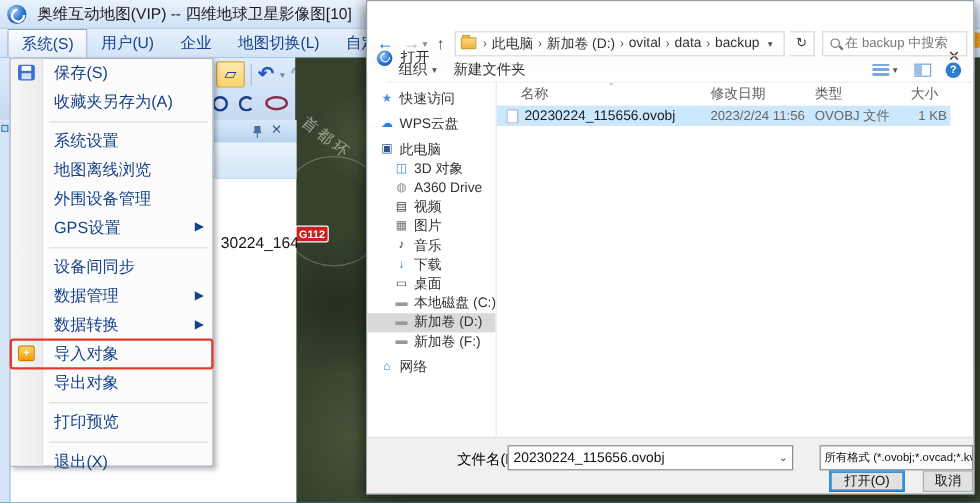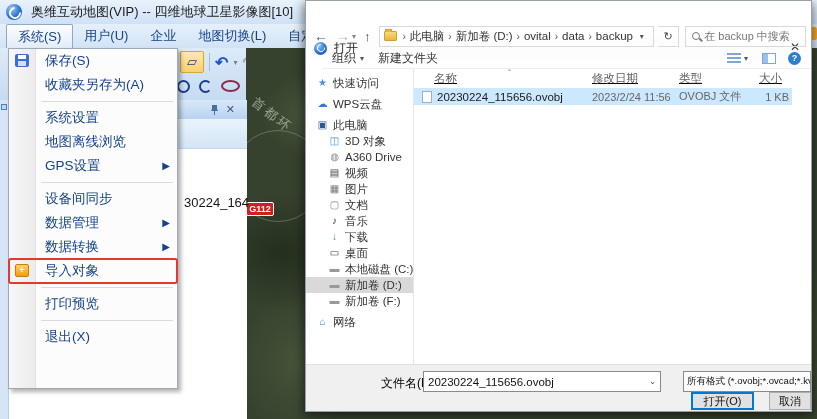--- a/index.html
+++ b/index.html
@@ -54,21 +54,21 @@
   .map { position:absolute; left:246px; top:48px; width:571px; height:371px; background-color:#36422e;
     background-image:
       radial-gradient(ellipse 90px 70px at 12% 18%, rgba(96,116,74,.45), transparent 60%),
       radial-gradient(ellipse 120px 90px at 6% 55%, rgba(18,28,14,.5), transparent 65%),
       radial-gradient(ellipse 100px 120px at 9% 85%, rgba(104,124,82,.3), transparent 60%),
       radial-gradient(ellipse 200px 120px at 95% 80%, rgba(60,80,45,.5), transparent 65%); }
   .map-watermark { position:absolute; left:2px; top:58px; color:rgba(235,240,230,.55); font-size:13px;
     letter-spacing:3px; transform:rotate(38deg); white-space:nowrap; }
   .map-circle { position:absolute; left:-14px; top:82px; width:92px; height:92px;
     border:1px solid rgba(205,215,195,.3); border-radius:50%; }
-  .road-sign { position:absolute; left:0px; top:154px; width:28px; height:14px; background:#cf1f1f;
+  .road-sign { position:absolute; left:0px; top:140px; width:28px; height:14px; background:#cf1f1f;
     border:1px solid #fff; color:#fff; font-size:9px; font-weight:bold; text-align:center; line-height:12px; border-radius:2px; }
 
   
   .menu-popup { position:absolute; left:8px; top:48px; width:170px; height:341px; background:#fcfcfc;
     border:1px solid #a0a8b8; box-shadow:3px 3px 4px rgba(0,0,0,.3); z-index:5; }
   .menu-popup::before { content:""; position:absolute; left:26px; top:0; bottom:0; width:1px; background:#e0e0e6; }
   .menu-popup::after { content:""; position:absolute; left:0; top:0; bottom:0; width:26px;
     background:linear-gradient(90deg,#f7f7f7,#ececec); z-index:-1; }
   .menu-row { position:relative; height:24px; line-height:24px; padding-left:36px; font-size:13.5px; color:#15428b; white-space:nowrap; }
   .menu-row.highlighted { outline:2px solid #e23a2d; outline-offset:-1px; border-radius:2px; }
@@ -142,21 +142,21 @@
   .picture-icon::before { content:"▦"; color:#777; }
   .document-icon::before { content:"▢"; color:#888; }
   .download-icon::before { content:"↓"; color:#2a7de1; font-weight:bold; }
   .music-icon::before { content:"♪"; color:#333; }
   .desktop-icon::before { content:"▭"; color:#444; }
   .disk-icon::before { content:"▬"; color:#999; }
   .network-icon::before { content:"⌂"; color:#2a7de1; }
 
   .dlg-list { flex:1; position:relative; }
   .list-grid { display:grid; grid-template-columns:158px 87px 80px 48px; padding-left:8px; }
-  .list-headers { height:18px; align-items:center; position:relative;text-decoration:underline; }
+  .list-headers { height:18px; align-items:center; position:relative; }
   .hdr-cell { font-size:11.5px; color:#606060; padding-left:12px; }
   .hdr-cell:first-child { padding-left:12px; position:relative; }
   .sort-caret { position:absolute; left:86px; top:-3px; color:#888; font-size:9px; }
   .file-row { height:17px; align-items:center; width:378px; background:#cce8ff; margin-top:1px; }
   .file-name { font-size:11.5px; color:#1a1a1a; display:flex; align-items:center; white-space:nowrap; overflow:hidden; }
   .file-ic { width:10px; height:12px; background:#fff; border:1px solid #9ab0c4; margin-right:5px; flex:none; }
   .file-cell { font-size:11px; color:#666; padding-left:12px; white-space:nowrap; }
   .file-size { text-align:right; padding-right:6px; }
 
   .dlg-footer { position:absolute; left:0; bottom:0; right:0; height:47px; background:#f0f0f0; border-top:1px solid #e0e0e0; }
@@ -258,20 +258,25 @@
         <span>系统设置</span>
         
       </div>
 
       <div class="menu-row">
         
         <span>地图离线浏览</span>
         
       </div>
 
+      <div class="menu-row">
+        
+        <span>外围设备管理</span>
+        
+      </div>
 
       <div class="menu-row">
         
         <span>GPS设置</span>
         <span class="submenu-arrow">▶</span>
       </div>
 
       <div class="menu-sep"></div>
 
       <div class="menu-row">
@@ -291,20 +296,25 @@
         <span>数据转换</span>
         <span class="submenu-arrow">▶</span>
       </div>
 
       <div class="menu-row highlighted">
         <span class="menu-icon import-icon"></span>
         <span>导入对象</span>
         
       </div>
 
+      <div class="menu-row">
+        
+        <span>导出对象</span>
+        
+      </div>
 
       <div class="menu-sep"></div>
 
       <div class="menu-row">
         
         <span>打印预览</span>
         
       </div>
 
       <div class="menu-sep"></div>
@@ -395,24 +405,20 @@
           <div class="sb-item indent">
             <span class="sb-ic video-icon"></span>
             <span>视频</span>
           </div>
 
           <div class="sb-item indent">
             <span class="sb-ic picture-icon"></span>
             <span>图片</span>
           </div>
 
-          <div class="sb-item indent">
-            <span class="sb-ic document-icon"></span>
-            <span>文档</span>
-          </div>
 
           <div class="sb-item indent">
             <span class="sb-ic music-icon"></span>
             <span>音乐</span>
           </div>
 
           <div class="sb-item indent">
             <span class="sb-ic download-icon"></span>
             <span>下载</span>
           </div>

